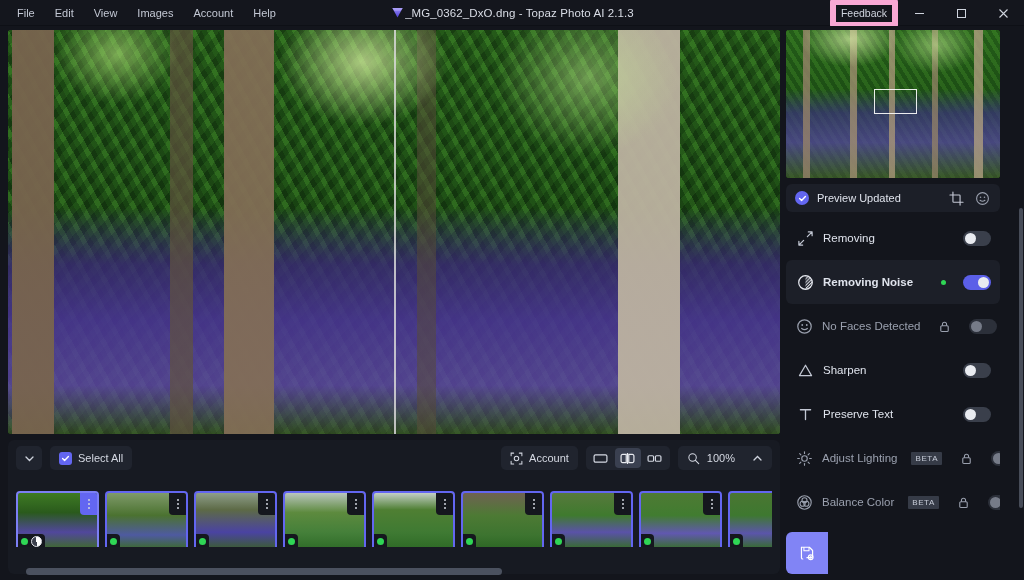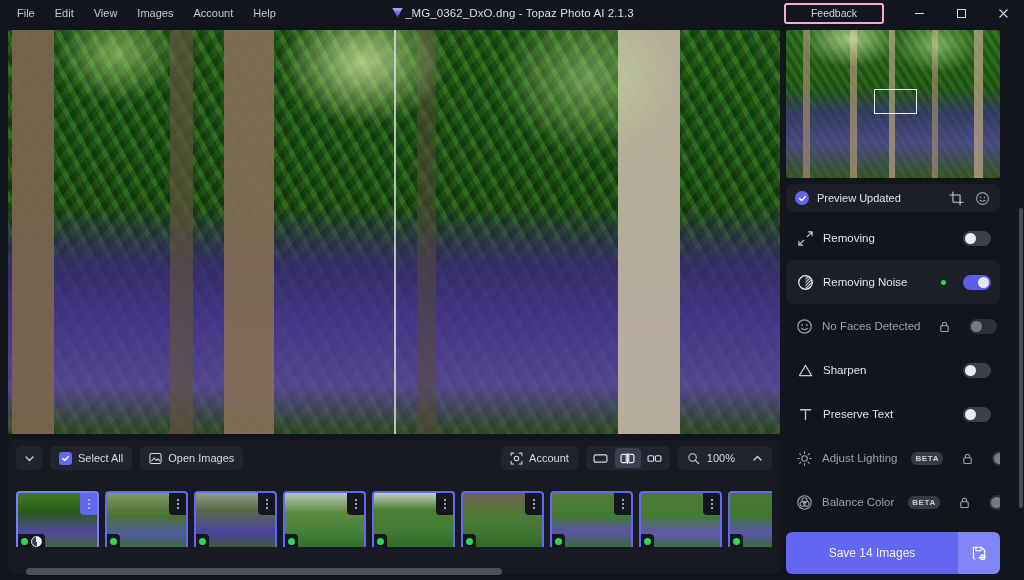--- a/index.html
+++ b/index.html
@@ -36,22 +36,22 @@
     gap: 0; pointer-events: none;
   }
   .app-logo { width: 15px; height: 15px; display: block; }
   .title-text { font-size: 11.5px; color: #d9dde6; letter-spacing: .1px; }
   .win-controls {
     position: absolute; right: 0; top: 0; height: 26px;
     display: flex; align-items: center; gap: 0;
   }
   .feedback-btn {
     font-size: 10.5px; color: #cfd4de;
-    border: 2px solid #f9a8d4; border-radius: 3px;
-    padding: 2px 25px; margin-right: 14px; background: transparent;
+    border: 6px solid #f9a8d4; border-radius: 3px;
+    padding: 2px 5px; background: transparent;
     cursor: pointer; line-height: 13px;
   }
   .wbtn {
     width: 42px; height: 26px; display: flex;
     align-items: center; justify-content: center;
     color: #cfd4de; cursor: pointer;
   }
 
   
   .body-row { display: flex; flex: 1; min-height: 0; }
@@ -206,27 +206,27 @@
     display: flex; align-items: center; justify-content: center;
   }
   .status-label { font-size: 11px; color: #dfe3ec; flex: 1; }
   .mini-icon { width: 18px; height: 18px; display: flex; align-items: center; justify-content: center; cursor: pointer; }
 
   .enh-list { margin-top: 4px; flex: 1; overflow: hidden; position: relative; }
   .enh-row {
     display: flex; align-items: center; height: 44px;
     padding: 0 9px 0 10px; gap: 9px; border-radius: 6px; cursor: pointer;
   }
-  .enh-row.active { background: #1c1f28; }
+  .enh-row.active { background: #1c1f28; font-weight: bold; }
   .enh-icon { width: 18px; height: 18px; display: flex; align-items: center; justify-content: center; }
   .enh-label { font-size: 11.5px; color: #dfe3ec; white-space: nowrap; }
   .enh-label.dim { color: #9aa0ae; }
   .beta {
     font-size: 8px; letter-spacing: .6px; color: #c7ccd8;
-    background: #363b47; border-radius: 6px; padding: 2px 4px; font-weight: bold;
+    background: #363b47; border-radius: 1px; padding: 2px 4px; font-weight: normal;
   }
   .gdot-sm { width: 5px; height: 5px; border-radius: 50%; background: #2fd655; }
   .lock { width: 13px; height: 13px; display: flex; align-items: center; justify-content: center; }
   .toggle {
     width: 28px; height: 15px; border-radius: 8px; background: #3a3f4b;
     position: relative; cursor: pointer; flex-shrink: 0;
   }
   .toggle i {
     position: absolute; top: 2px; left: 2px;
     width: 11px; height: 11px; border-radius: 50%; background: #e9ebf0;
@@ -328,27 +328,20 @@
 
           <div class="tb-btn">
             <span class="chk">
               <svg width="9" height="9" viewBox="0 0 9 9">
                   <path d="M1.6 4.6 L3.6 6.6 L7.4 2.6" fill="none" stroke="#fff" stroke-width="1.4" stroke-linecap="round" stroke-linejoin="round"></path>
                 </svg>
             </span>
             <span>Select All</span>
           </div>
 
-          <div class="tb-btn">
-            <svg width="13" height="13" viewBox="0 0 14 14">
-              <rect x="1" y="1.5" width="12" height="11" rx="2" fill="none" stroke="#d5d9e3" stroke-width="1.1"></rect>
-              <path d="M2.5 10 L5.5 6.5 L8 9 L9.8 7.3 L11.6 10" fill="none" stroke="#d5d9e3" stroke-width="1.1" stroke-linejoin="round"></path>
-            </svg>
-            <span>Open Images</span>
-          </div>
 
           <div class="spacer"></div>
 
           <div class="tb-btn">
             <svg width="13" height="13" viewBox="0 0 14 14">
               <path d="M1.2 4 V1.2 H4 M10 1.2 H12.8 V4 M12.8 10 V12.8 H10 M4 12.8 H1.2 V10" fill="none" stroke="#d5d9e3" stroke-width="1.1" stroke-linecap="round"></path>
               <circle cx="7" cy="7" r="2.4" fill="none" stroke="#d5d9e3" stroke-width="1.1"></circle>
             </svg>
             <span>Account</span>
           </div>
@@ -656,21 +649,20 @@
           </span>
           <span class="toggle off-dim">
               <i></i>
             </span>
         </div>
       </div>
 
       <div class="panel-scroll"></div>
 
       <div class="save-btn">
-        <div class="save-main">Save 14 Images</div>
         <div class="save-side">
           <svg width="17" height="17" viewBox="0 0 18 18">
             <path d="M2.6 2.4 H11 L14.4 5.8 V12 A1.4 1.4 0 0 1 13 13.4 H8.4" fill="none" stroke="#fff" stroke-width="1.25" stroke-linecap="round" stroke-linejoin="round"></path>
             <path d="M2.6 2.4 V13.4 A1.4 1.4 0 0 0 4 14.8" fill="none" stroke="#fff" stroke-width="1.25" stroke-linecap="round"></path>
             <path d="M5.2 2.4 V6 H10.6 V2.4" fill="none" stroke="#fff" stroke-width="1.1"></path>
             <circle cx="12.4" cy="13" r="2.5" fill="none" stroke="#fff" stroke-width="1.15"></circle>
             <path d="M12.4 11.4 V14.6 M10.8 13 H14" stroke="#fff" stroke-width="1"></path>
           </svg>
         </div>
       </div>

